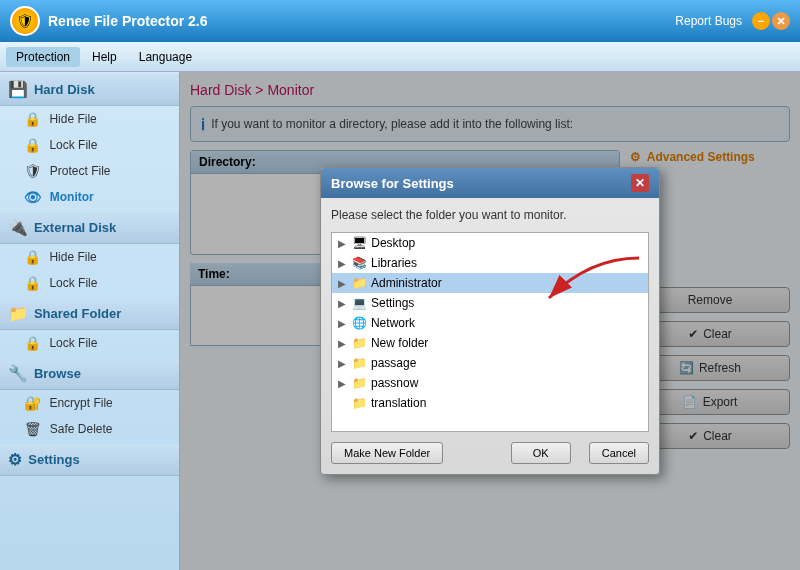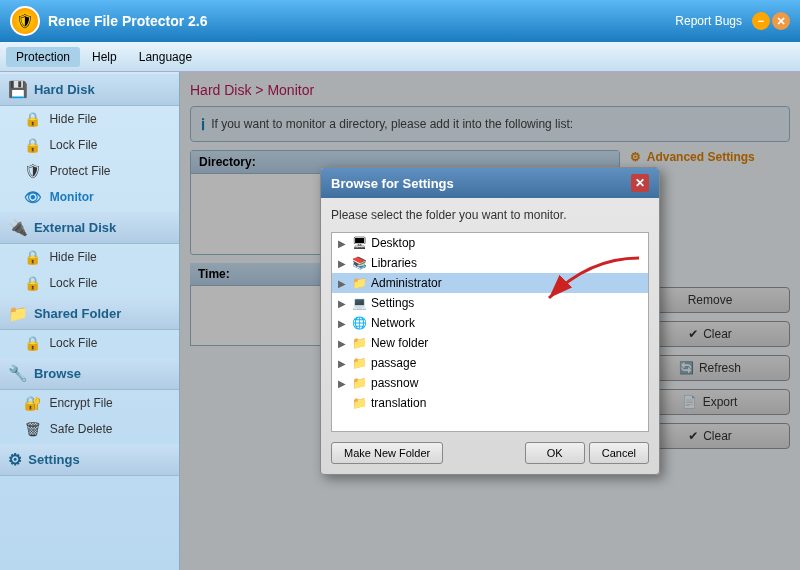--- a/index.html
+++ b/index.html
@@ -403,21 +403,21 @@
             <defs>
               <marker id="arrowhead" markerWidth="8" markerHeight="6" refX="8" refY="3" orient="auto">
                 <polygon points="0 0, 8 3, 0 6" fill="#cc2222"></polygon>
               </marker>
             </defs>
             <path d="M 130 10 Q 80 10 40 50" stroke="#cc2222" stroke-width="3" fill="none" marker-end="url(#arrowhead)"></path>
           </svg>
 
           <div class="dialog-footer">
             <button class="btn-dialog">Make New Folder</button>
-            <div style="display:flex;gap:4px;">
+            <div style="display:flex;gap:18px;">
               <button class="btn-dialog btn-ok">OK</button>
               <button class="btn-dialog">Cancel</button>
             </div>
           </div>
         </div>
       </div>
     </div>
   </div>
 </div>
 

